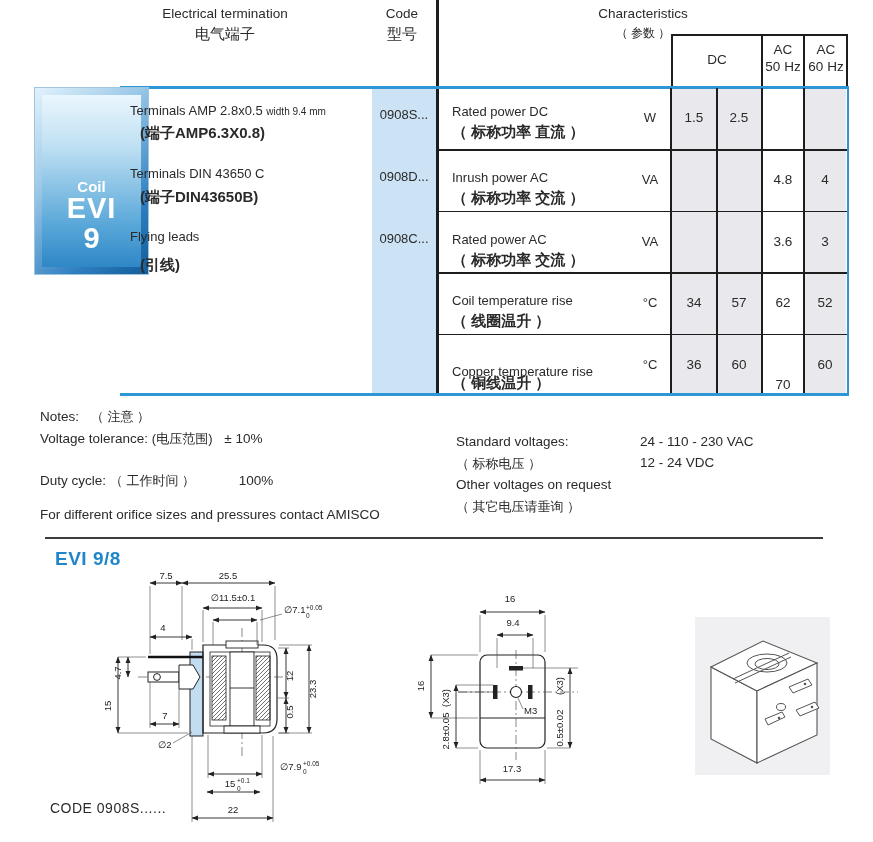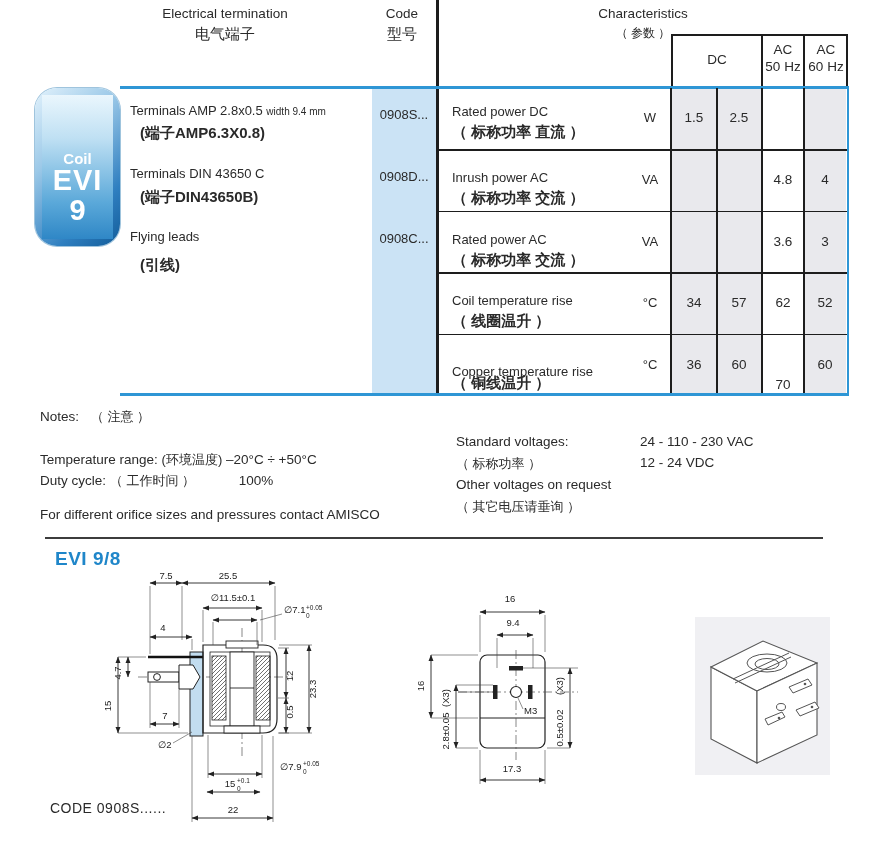--- a/index.html
+++ b/index.html
@@ -24,21 +24,21 @@
   .graycol { background:#e9e9ed; }
   .codecol { background:#cbe3f5; }
   .notes-line { font-size:13.5px; white-space:nowrap; }
   .notes-zh { font-size:13px; }
   .rule { background:#3c3c3c; height:2px; }
   .dwg-title { font-size:19px; font-weight:bold; color:#1f86c9; letter-spacing:0.5px; }
   .caption { font-size:14px; letter-spacing:0.5px; }
   .badge-frame {
     position:absolute; left:35px; top:88px; width:81px; height:154px;
     background:linear-gradient(135deg,#e2f2fc 0%,#9cc9e8 35%,#2f7fc0 75%,#135d9a 100%);
-    padding:2px; box-shadow:0 0 0 1px #9fc4dd;border-radius:22px;
+    padding:16px; box-shadow:0 0 0 1px #9fc4dd;
   }
   .badge-inner {
     position:absolute; left:7px; top:7px; right:7px; bottom:7px;
     background:linear-gradient(180deg,#eaf6fd 0%,#bfe0f3 30%,#5aa8d9 75%,#2f87c6 100%);
     display:flex; flex-direction:column; align-items:center; justify-content:flex-end;
     padding-bottom:14px;
   }
   .badge-coil { color:#ffffff; font-weight:bold; font-size:15px; line-height:15px; }
   .badge-evi  { color:#ffffff; font-weight:bold; font-size:29px; line-height:29px; letter-spacing:1px; }
   .badge-9    { color:#ffffff; font-weight:bold; font-size:29px; line-height:30px; }
@@ -158,34 +158,34 @@
   <div class="abs ctr unit-txt" style="left:650px; top:357px;">°C</div>
   <div class="abs ctr cell-val" style="left:694px; top:357px;">36</div>
   <div class="abs ctr cell-val" style="left:739px; top:357px;">60</div>
   <div class="abs ctr cell-val" style="left:783px; top:357px;margin-top:20px;">70</div>
   <div class="abs ctr cell-val" style="left:825px; top:357px;">60</div>
 
   <div class="abs notes-line" style="left:40px; top:408px;">
     <span>Notes:</span>
     <span class="notes-zh" style="margin-left:8px;">（ 注意 ）</span>
   </div>
-  <div class="abs notes-line" style="left:40px; top:451px;">
-    <span>Temperature range:</span>
-    <span class="notes-zh">(环境温度)</span>
-    <span>–20°C ÷ +50°C</span>
+  <div class="abs notes-line" style="left:40px; top:430px;">
+    <span>Voltage tolerance:</span>
+    <span class="notes-zh">(电压范围)</span>
+    <span style="margin-left:8px;">± 10%</span>
   </div>
   <div class="abs notes-line" style="left:40px; top:472px;">
     <span>Duty cycle:</span>
     <span class="notes-zh">（ 工作时间 ）</span>
     <span style="margin-left:40px;">100%</span>
   </div>
   <div class="abs notes-line" style="left:40px; top:507px;">For different orifice sizes and pressures contact AMISCO</div>
 
   <div class="abs notes-line" style="left:456px; top:434px;">Standard voltages:</div>
-  <div class="abs notes-zh notes-line" style="left:456px; top:455px;">（ 标称功率 ）</div>
+  <div class="abs notes-zh notes-line" style="left:456px; top:455px;">（ 标称电压 ）</div>
   <div class="abs notes-line" style="left:640px; top:434px;">24 - 110 - 230 VAC</div>
   <div class="abs notes-line" style="left:640px; top:455px;">12 - 24 VDC</div>
   <div class="abs notes-line" style="left:456px; top:477px;">Other voltages on request</div>
   <div class="abs notes-zh notes-line" style="left:456px; top:498px;text-align:right;">（ 其它电压请垂询 ）</div>
 
   <div class="abs rule" style="left:45px; top:537px; width:778px;"></div>
   <div class="abs dwg-title" style="left:55px; top:548px;">EVI 9/8</div>
 
   <svg class="abs" style="left:40px; top:570px;" width="345" height="268" viewBox="0 0 345 268">
     <defs>

